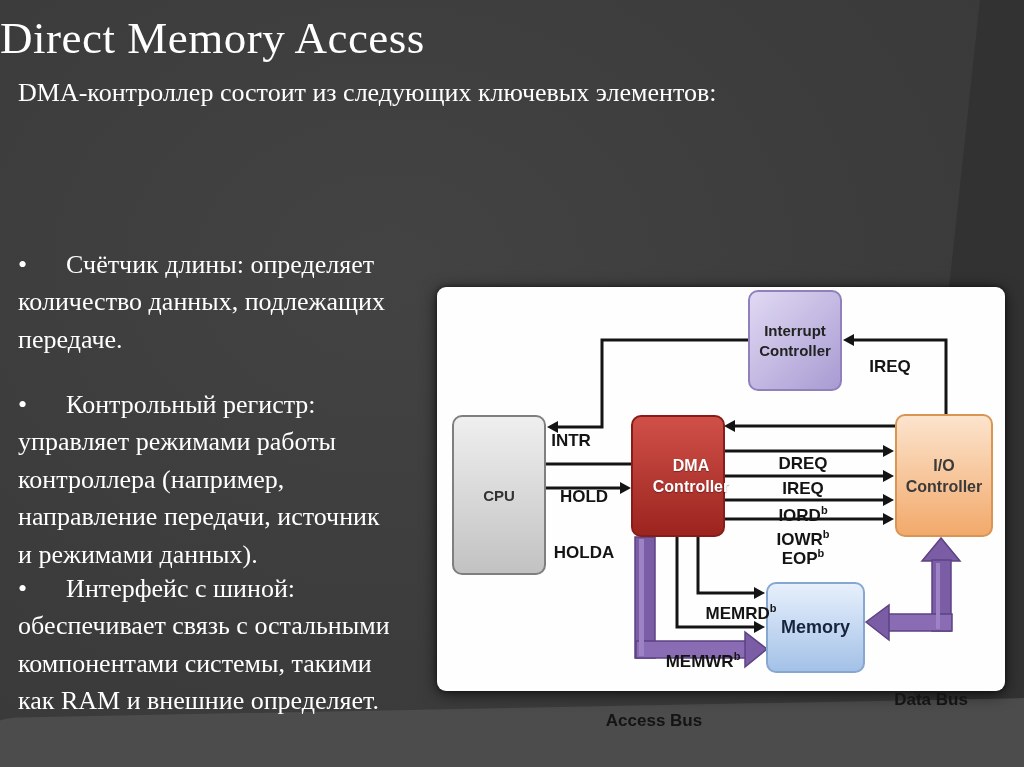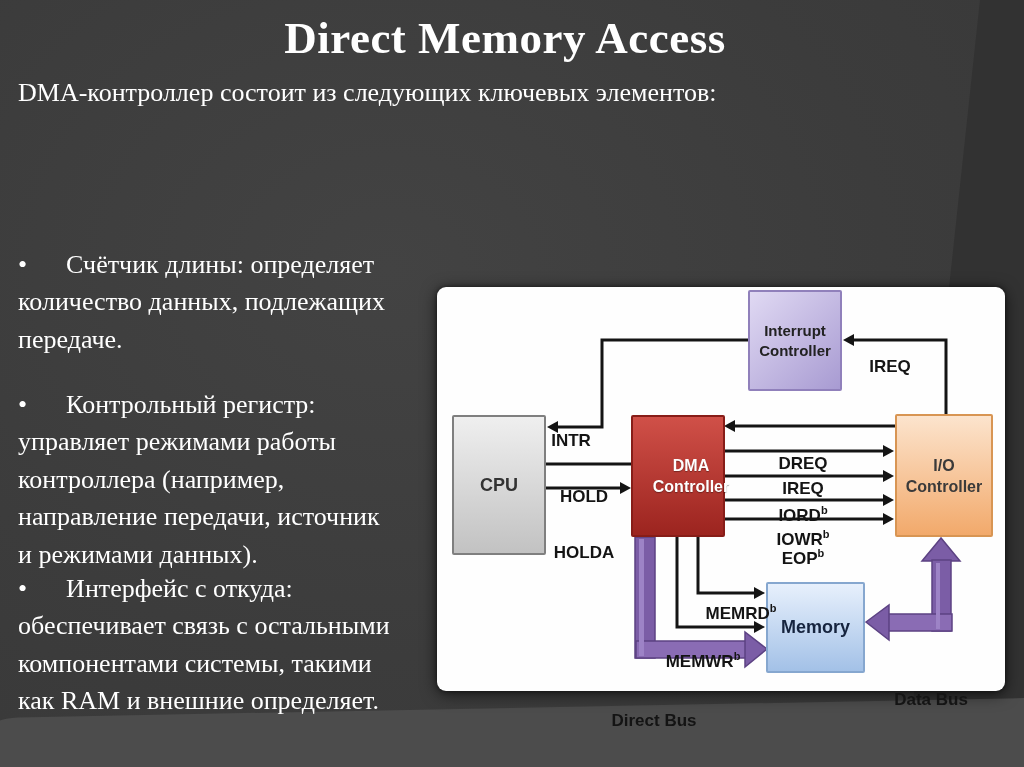--- a/index.html
+++ b/index.html
@@ -8,38 +8,38 @@
   .slide{position:relative;width:1024px;height:767px;overflow:hidden;
          background:radial-gradient(ellipse at 38% 35%, #434343 0%, #3c3c3c 55%, #383838 100%);}
   
   .bg-right{position:absolute;top:0;right:0;width:110px;height:100%;z-index:1;
             background:#323232;clip-path:polygon(60% 0,100% 0,100% 100%,-15% 100%);}
   .bottom-band{position:absolute;left:-12px;top:718px;width:1060px;height:90px;z-index:1;
                background:#4c4c4c;transform:rotate(-1.1deg);transform-origin:left top;
                border-top-left-radius:30px 14px;}
   
   .title{position:absolute;left:0;top:12px;width:1010px;margin:0;z-index:2;
-         font-family:"Liberation Serif",serif;font-weight:700;font-size:45px;
-         color:#ffffff;text-align:center;letter-spacing:.5px;}
+         font-family:"Liberation Serif",serif;font-weight:400;font-size:45px;
+         color:#ffffff;letter-spacing:.5px;}
   .intro{position:absolute;left:18px;top:78px;z-index:2;white-space:pre;
          font-family:"Liberation Serif",serif;font-size:26px;color:#ffffff;}
   .bullet{position:absolute;left:18px;z-index:2;}
   .bullet .line{white-space:pre;font-family:"Liberation Serif",serif;
                 font-size:26px;line-height:37.4px;color:#ffffff;}
   
   .panel{position:absolute;left:437px;top:287px;width:568px;height:404px;z-index:3;
          background:#fefefe;border-radius:9px;
          box-shadow:0 3px 16px rgba(0,0,0,.65), 0 0 4px rgba(0,0,0,.5);}
   .panel svg{position:absolute;left:0;top:0;}
   .box{position:absolute;display:flex;align-items:center;justify-content:center;
-       text-align:center;border:2px solid;border-radius:2px;box-sizing:border-box;
+       text-align:center;border:2px solid;border-radius:10px;box-sizing:border-box;
        font-weight:bold;}
-  .box-cpu{left:15px;top:128px;width:94px;height:140px;
+  .box-cpu{left:15px;top:128px;width:94px;height:160px;
            background:linear-gradient(180deg,#efefef 0%,#c2c2c2 100%);
-           border-color:#7f7f7f;color:#333;font-size:18px;}
+           border-color:#7f7f7f;color:#333;font-size:15px;}
   .box-dma{left:194px;top:128px;width:94px;height:122px;
            background:linear-gradient(180deg,#d05048 0%,#9c241f 100%);
            border-color:#871d18;color:#fff;font-size:16px;line-height:21px;
            text-shadow:0 1px 1px rgba(0,0,0,.35);padding-left:26px;}
   .box-interrupt{left:311px;top:3px;width:94px;height:101px;
            background:linear-gradient(135deg,#e0d9f3 0%,#a89bd2 100%);
            border-color:#9080bb;color:#222;font-size:15px;line-height:20px;}
   .box-io{left:458px;top:127px;width:98px;height:123px;
            background:linear-gradient(180deg,#fce4cd 0%,#f2a96b 100%);
            border-color:#d89553;color:#3a3a3a;font-size:16px;line-height:21px;}
@@ -66,21 +66,21 @@
       <div class="line">передаче.</div>
     </div>
   <div class="bullet" style="top:386px">
       <div class="line">•      Контрольный регистр:</div>
       <div class="line">управляет режимами работы</div>
       <div class="line">контроллера (например,</div>
       <div class="line">направление передачи, источник</div>
       <div class="line">и режимами данных).</div>
     </div>
   <div class="bullet" style="top:570px">
-      <div class="line">•      Интерфейс с откуда:</div>
+      <div class="line">•      Интерфейс с шиной:</div>
       <div class="line">обеспечивает связь с остальными</div>
       <div class="line">компонентами системы, такими</div>
       <div class="line">как RAM и внешние определяет.</div>
     </div>
 
   <div class="panel">
     <svg width="568" height="404" viewBox="0 0 568 404">
 
       <g>
         <rect x="198" y="250" width="20" height="121" fill="#7b5da6" stroke="#5c4283" stroke-width="1.5"></rect>
@@ -144,16 +144,16 @@
     <div class="sig" style="left:453px;top:22px">IREQ</div>
     <div class="sig" style="left:147px;top:152px">HOLD</div>
     <div class="sig" style="left:147px;top:208px">HOLDA</div>
     <div class="sig" style="left:366px;top:119px">DREQ</div>
     <div class="sig" style="left:366px;top:144px">IREQ</div>
     <div class="sig" style="left:366px;top:169px"><span>IORD</span><sup>b</sup></div>
     <div class="sig" style="left:366px;top:193px"><span>IOWR</span><sup>b</sup></div>
     <div class="sig" style="left:366px;top:212px"><span>EOP</span><sup>b</sup></div>
     <div class="sig" style="left:304px;top:267px"><span>MEMRD</span><sup>b</sup></div>
     <div class="sig" style="left:266px;top:315px"><span>MEMWR</span><sup>b</sup></div>
-    <div class="sig" style="left:217px;top:376px">Direct Bus</div>
+    <div class="sig" style="left:217px;top:376px">Access Bus</div>
     <div class="sig" style="left:494px;top:355px">Data Bus</div>
   </div>
 </div>
 
 </body></html>

